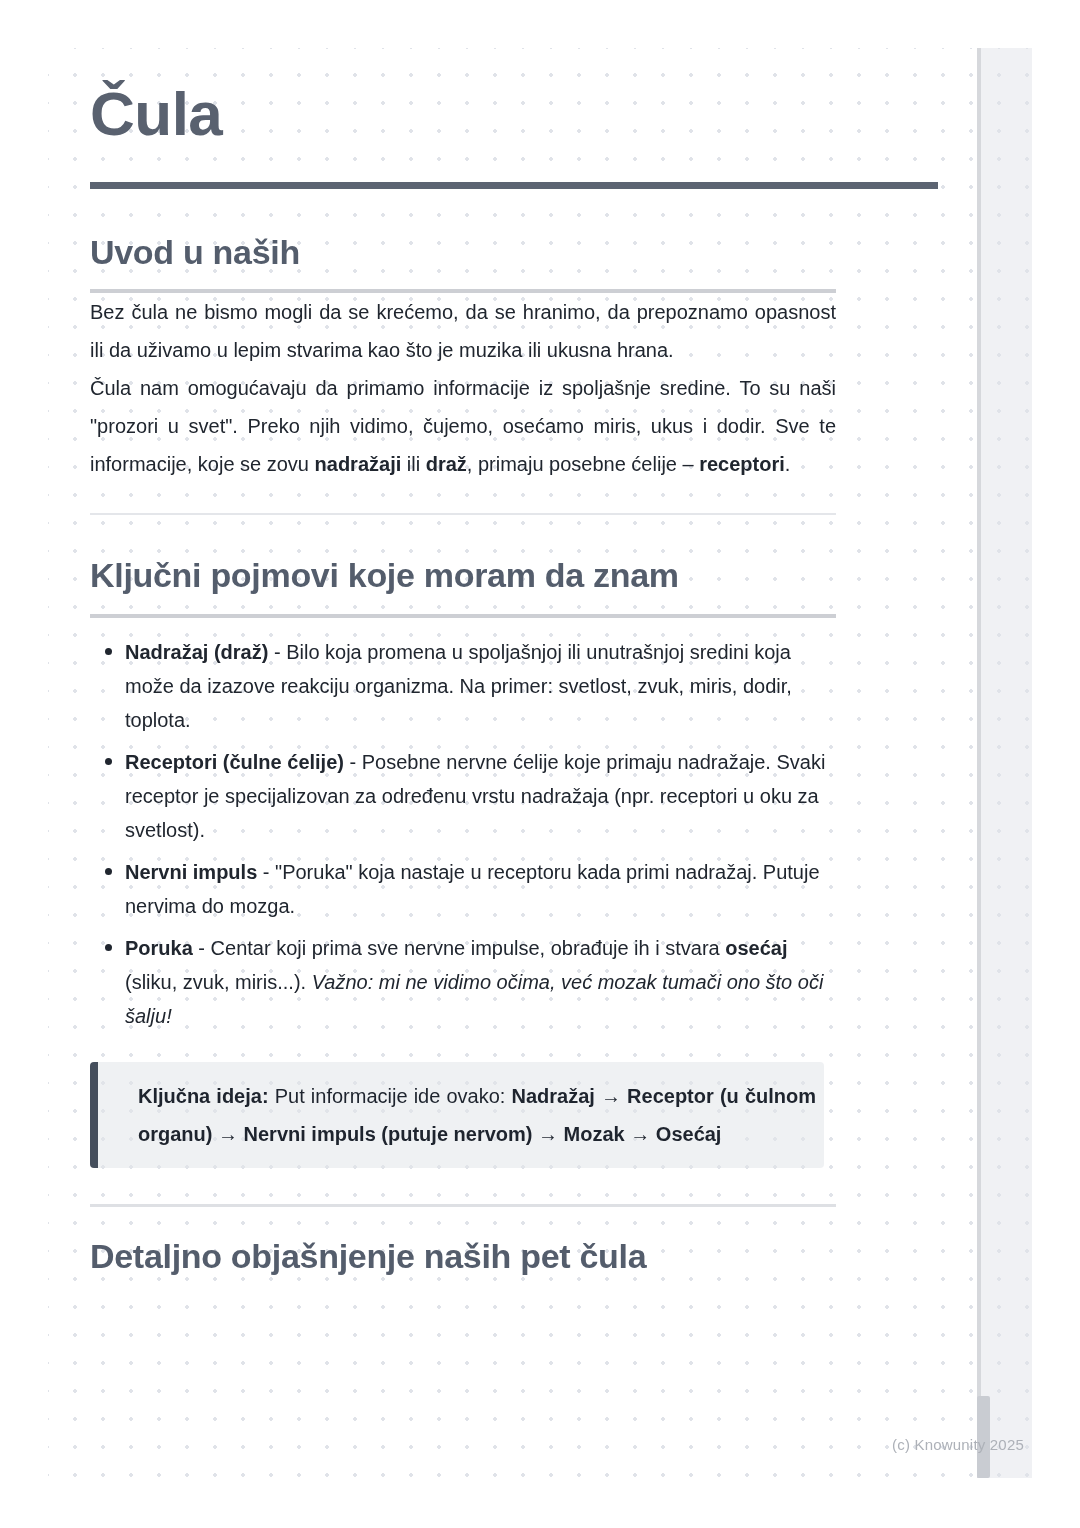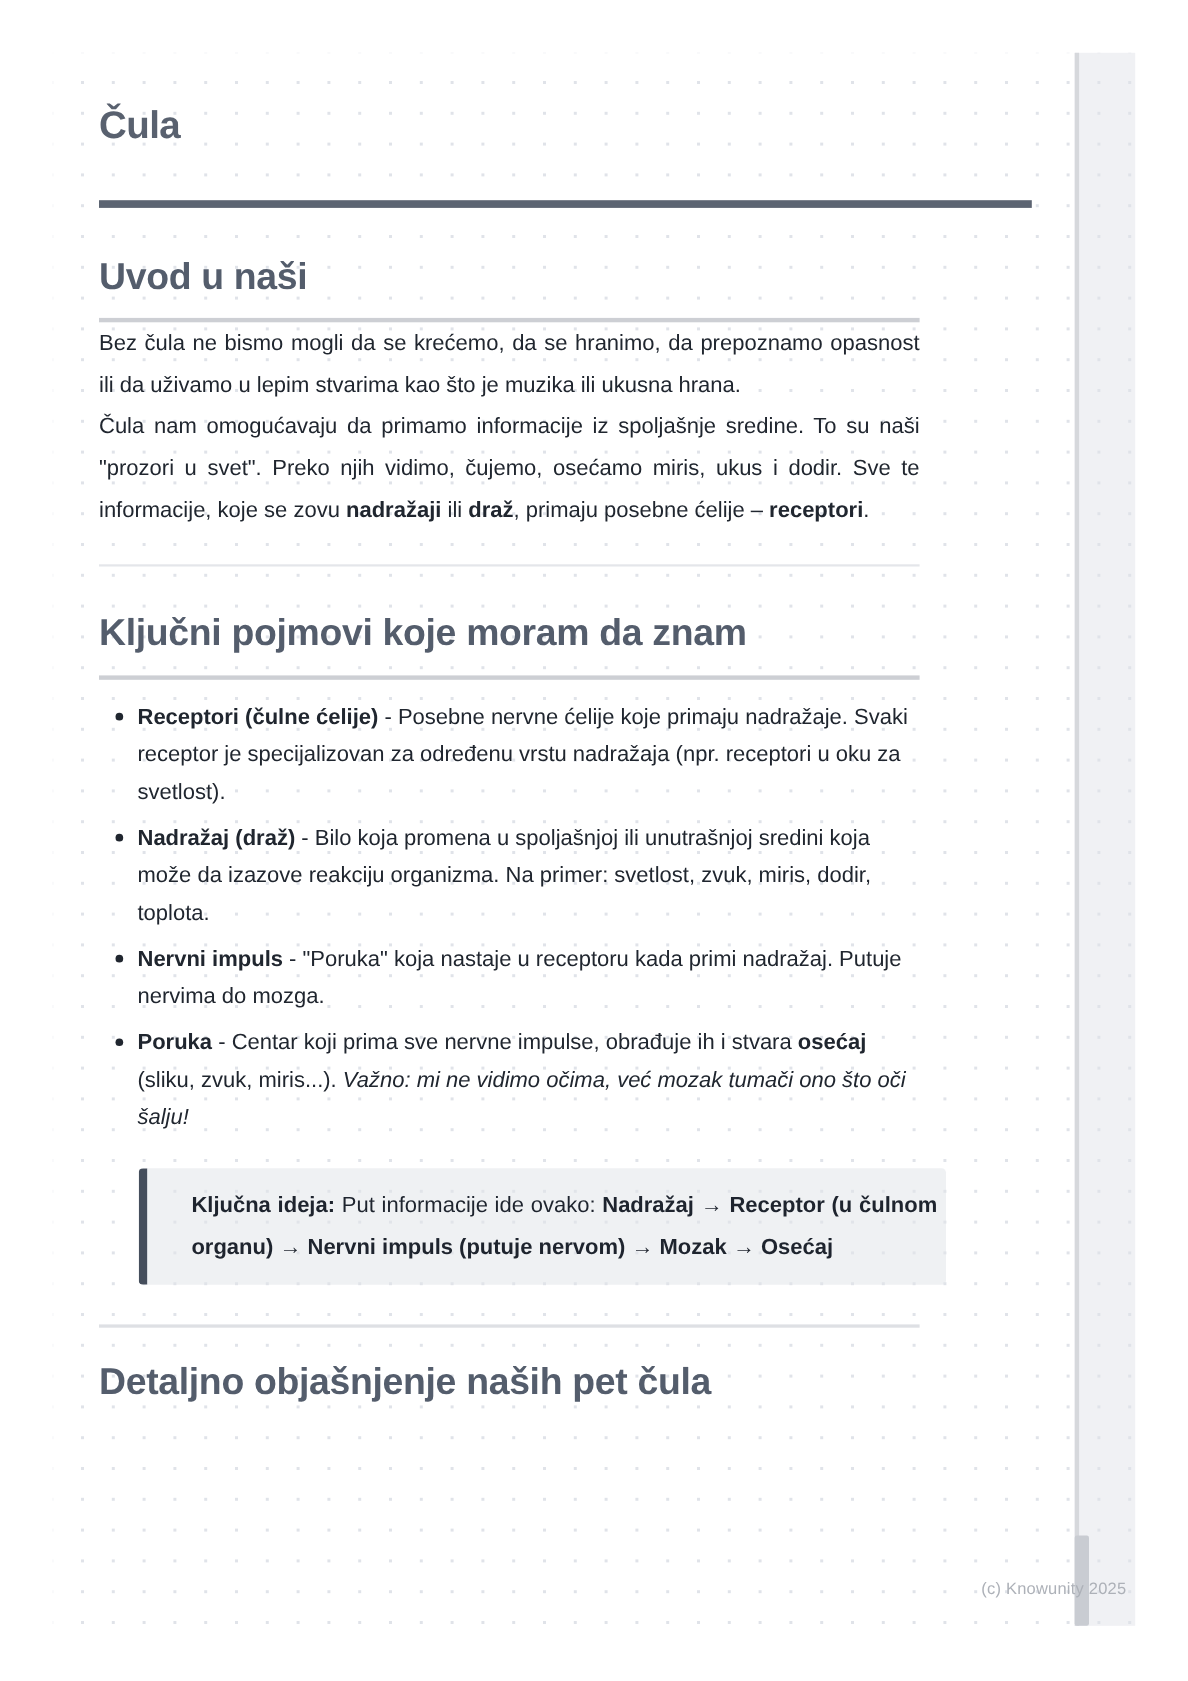--- a/index.html
+++ b/index.html
@@ -17,21 +17,21 @@
     position:absolute;left:48px;top:48px;width:984px;height:1430px;z-index:2;
     background-image:radial-gradient(circle,#e0e3e9 1.6px,rgba(255,255,255,0) 1.8px);
     background-size:28px 28px;background-position:13px 13px;
   }
   .scroll-thumb{
     position:absolute;left:977px;top:1396px;width:13px;height:82px;
     background:#c9ccd2;z-index:3;border-radius:2px;
   }
   .content{position:absolute;left:90px;top:0;width:746px;z-index:4;}
   h1{
-    margin:84px 0 0;font-size:35px;line-height:60px;font-weight:bold;
+    margin:84px 0 0;font-size:62px;line-height:60px;font-weight:bold;
     color:#59616f;letter-spacing:-0.5px;
   }
   .h1-rule{margin-top:38px;width:848px;height:7px;background:#5c6472;}
   h2{
     margin:0;font-size:34px;line-height:44px;font-weight:bold;
     color:#545d6c;letter-spacing:-0.3px;
   }
   .h2a{margin-top:41px;}
   .h2b{margin-top:38px;}
   .h2c{margin-top:27px;}
@@ -53,21 +53,20 @@
   ul.terms li:last-child{margin-bottom:0;}
   ul.terms li::before{
     content:"";position:absolute;left:15px;top:13px;width:7px;height:7px;
     border-radius:50%;background:#20262f;
   }
   .callout{
     margin-top:29px;width:678px;
     background:rgba(226,229,234,0.55);
     border-left:8px solid #454e5c;border-radius:4px;
     padding:15px 8px 15px 40px;
-    margin-left:36px;
   }
   .callout p{margin:0;font-size:20px;line-height:38px;text-align:justify;color:#1e242e;}
   .b{font-weight:bold;}
   .i{font-style:italic;}
   .watermark{
     position:absolute;left:892px;top:1436px;z-index:5;
     font-size:15px;color:#adb1b8;letter-spacing:0.2px;white-space:nowrap;
   }
 </style>
 </head>
@@ -75,34 +74,34 @@
 
 <div class="page">
   <div class="strip"></div>
   <div class="dots"></div>
   <div class="scroll-thumb"></div>
 
   <div class="content">
     <h1>Čula</h1>
     <div class="h1-rule"></div>
 
-    <h2 class="h2a">Uvod u naši</h2>
+    <h2 class="h2a">Uvod u naših</h2>
     <div class="h2-underline"></div>
 
     <p class="body p2"><span>Bez čula ne bismo mogli da se krećemo, da se hranimo, da prepoznamo opasnost ili da uživamo u lepim stvarima kao što je muzika ili ukusna hrana.</span></p>
     <p class="body p1"><span>Čula nam omogućavaju da primamo informacije iz spoljašnje sredine. To su naši "prozori u svet". Preko njih vidimo, čujemo, osećamo miris, ukus i dodir. Sve te informacije, koje se zovu </span><span class="b">nadražaji</span><span> ili </span><span class="b">draž</span><span>, primaju posebne ćelije – </span><span class="b">receptori</span><span>.</span></p>
 
     <div class="divider d1"></div>
 
     <h2 class="h2b">Ključni pojmovi koje moram da znam</h2>
     <div class="h2-underline u2"></div>
 
     <ul class="terms">
+        <li><span class="b">Nadražaj (draž)</span><span> - Bilo koja promena u spoljašnjoj ili unutrašnjoj sredini koja može da izazove reakciju organizma. Na primer: svetlost, zvuk, miris, dodir, toplota.</span></li>
         <li><span class="b">Receptori (čulne ćelije)</span><span> - Posebne nervne ćelije koje primaju nadražaje. Svaki receptor je specijalizovan za određenu vrstu nadražaja (npr. receptori u oku za svetlost).</span></li>
-        <li><span class="b">Nadražaj (draž)</span><span> - Bilo koja promena u spoljašnjoj ili unutrašnjoj sredini koja može da izazove reakciju organizma. Na primer: svetlost, zvuk, miris, dodir, toplota.</span></li>
         <li><span class="b">Nervni impuls</span><span> - "Poruka" koja nastaje u receptoru kada primi nadražaj. Putuje nervima do mozga.</span></li>
         <li><span class="b">Poruka</span><span> - Centar koji prima sve nervne impulse, obrađuje ih i stvara </span><span class="b">osećaj</span><span> (sliku, zvuk, miris...). </span><span class="i">Važno: mi ne vidimo očima, već mozak tumači ono što oči šalju!</span></li>
       </ul>
 
     <div class="callout">
       <p><span class="b">Ključna ideja:</span><span> Put informacije ide ovako: </span><span class="b">Nadražaj → Receptor (u čulnom organu) → Nervni impuls (putuje nervom) → Mozak → Osećaj</span></p>
     </div>
 
     <div class="divider d2"></div>
 

